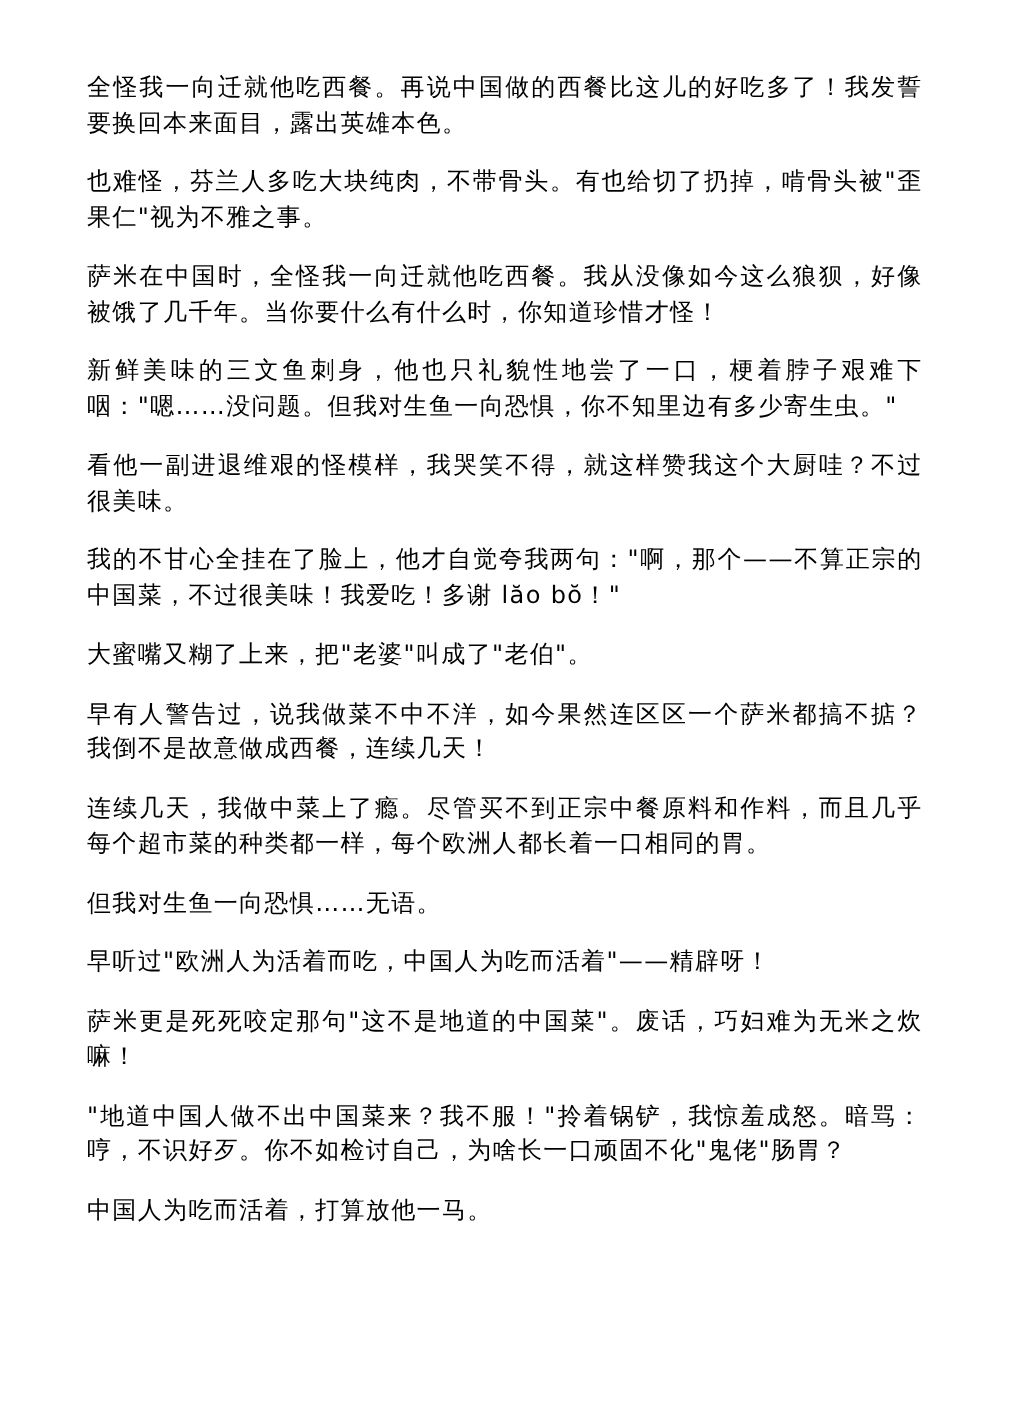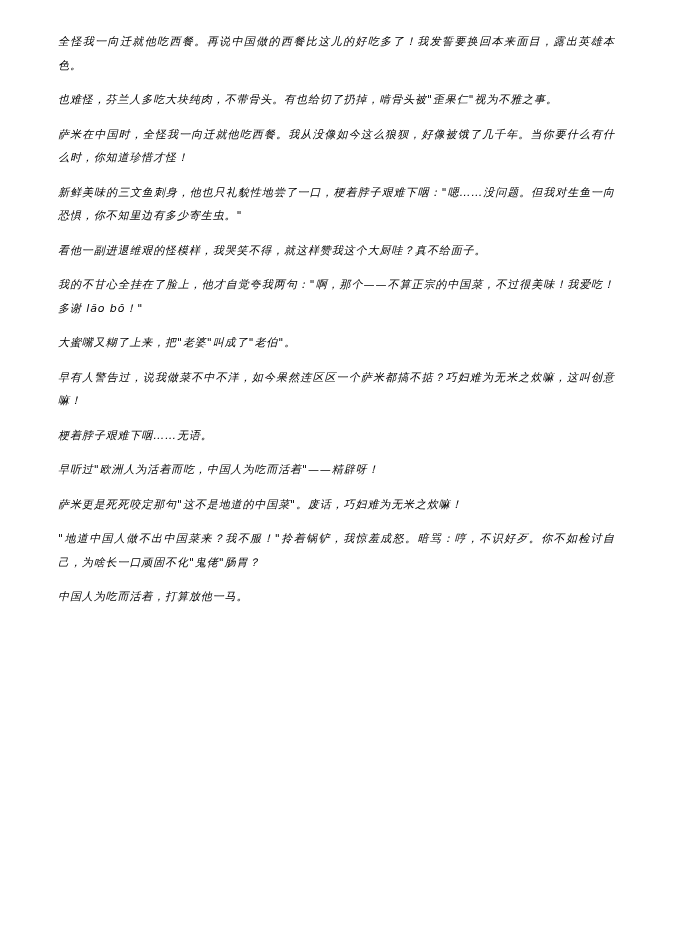--- a/index.html
+++ b/index.html
@@ -18,46 +18,46 @@
     width: 673px;
     height: 935px;
     box-sizing: border-box;
     padding: 30px 58px 0 58px;
     position: relative;
   }
   .doc-body {
     width: 100%;
   }
   .para {
-    font-size: 11px;
+    font-size: 16px;
     line-height: 23.5px;
     letter-spacing: 0.9px;
     text-align: justify;
     text-justify: inter-character;
-    margin: 0 0 11px 0;
+    margin: 16px 0 11px 0;
     word-break: break-all;
     color: #000;
-    font-style: italic;
   }
   .para:last-child {
     margin-bottom: 0;
   }
 </style>
 </head>
 <body>
 
 <div class="page">
   <div class="doc-body">
     <p class="para">全怪我一向迁就他吃西餐。再说中国做的西餐比这儿的好吃多了！我发誓要换回本来面目，露出英雄本色。</p>
     <p class="para">也难怪，芬兰人多吃大块纯肉，不带骨头。有也给切了扔掉，啃骨头被"歪果仁"视为不雅之事。</p>
     <p class="para">萨米在中国时，全怪我一向迁就他吃西餐。我从没像如今这么狼狈，好像被饿了几千年。当你要什么有什么时，你知道珍惜才怪！</p>
     <p class="para">新鲜美味的三文鱼刺身，他也只礼貌性地尝了一口，梗着脖子艰难下咽："嗯……没问题。但我对生鱼一向恐惧，你不知里边有多少寄生虫。"</p>
-    <p class="para">看他一副进退维艰的怪模样，我哭笑不得，就这样赞我这个大厨哇？真不给面子。</p>
+    <p class="para">看他一副进退维艰的怪模样，我哭笑不得，就这样赞我这个大厨哇？不过很美味。</p>
     <p class="para">我的不甘心全挂在了脸上，他才自觉夸我两句："啊，那个——不算正宗的中国菜，不过很美味！我爱吃！多谢 lăo bŏ！"</p>
     <p class="para">大蜜嘴又糊了上来，把"老婆"叫成了"老伯"。</p>
-    <p class="para">早有人警告过，说我做菜不中不洋，如今果然连区区一个萨米都搞不掂？巧妇难为无米之炊嘛，这叫创意嘛！</p>
-    <p class="para">梗着脖子艰难下咽……无语。</p>
+    <p class="para">早有人警告过，说我做菜不中不洋，如今果然连区区一个萨米都搞不掂？我倒不是故意做成西餐，连续几天！</p>
+    <p class="para">连续几天，我做中菜上了瘾。尽管买不到正宗中餐原料和作料，而且几乎每个超市菜的种类都一样，每个欧洲人都长着一口相同的胃。</p>
+    <p class="para">但我对生鱼一向恐惧……无语。</p>
     <p class="para">早听过"欧洲人为活着而吃，中国人为吃而活着"——精辟呀！</p>
     <p class="para">萨米更是死死咬定那句"这不是地道的中国菜"。废话，巧妇难为无米之炊嘛！</p>
     <p class="para">"地道中国人做不出中国菜来？我不服！"拎着锅铲，我惊羞成怒。暗骂：哼，不识好歹。你不如检讨自己，为啥长一口顽固不化"鬼佬"肠胃？</p>
     <p class="para">中国人为吃而活着，打算放他一马。</p>
   </div>
 </div>
 
 </body></html>

